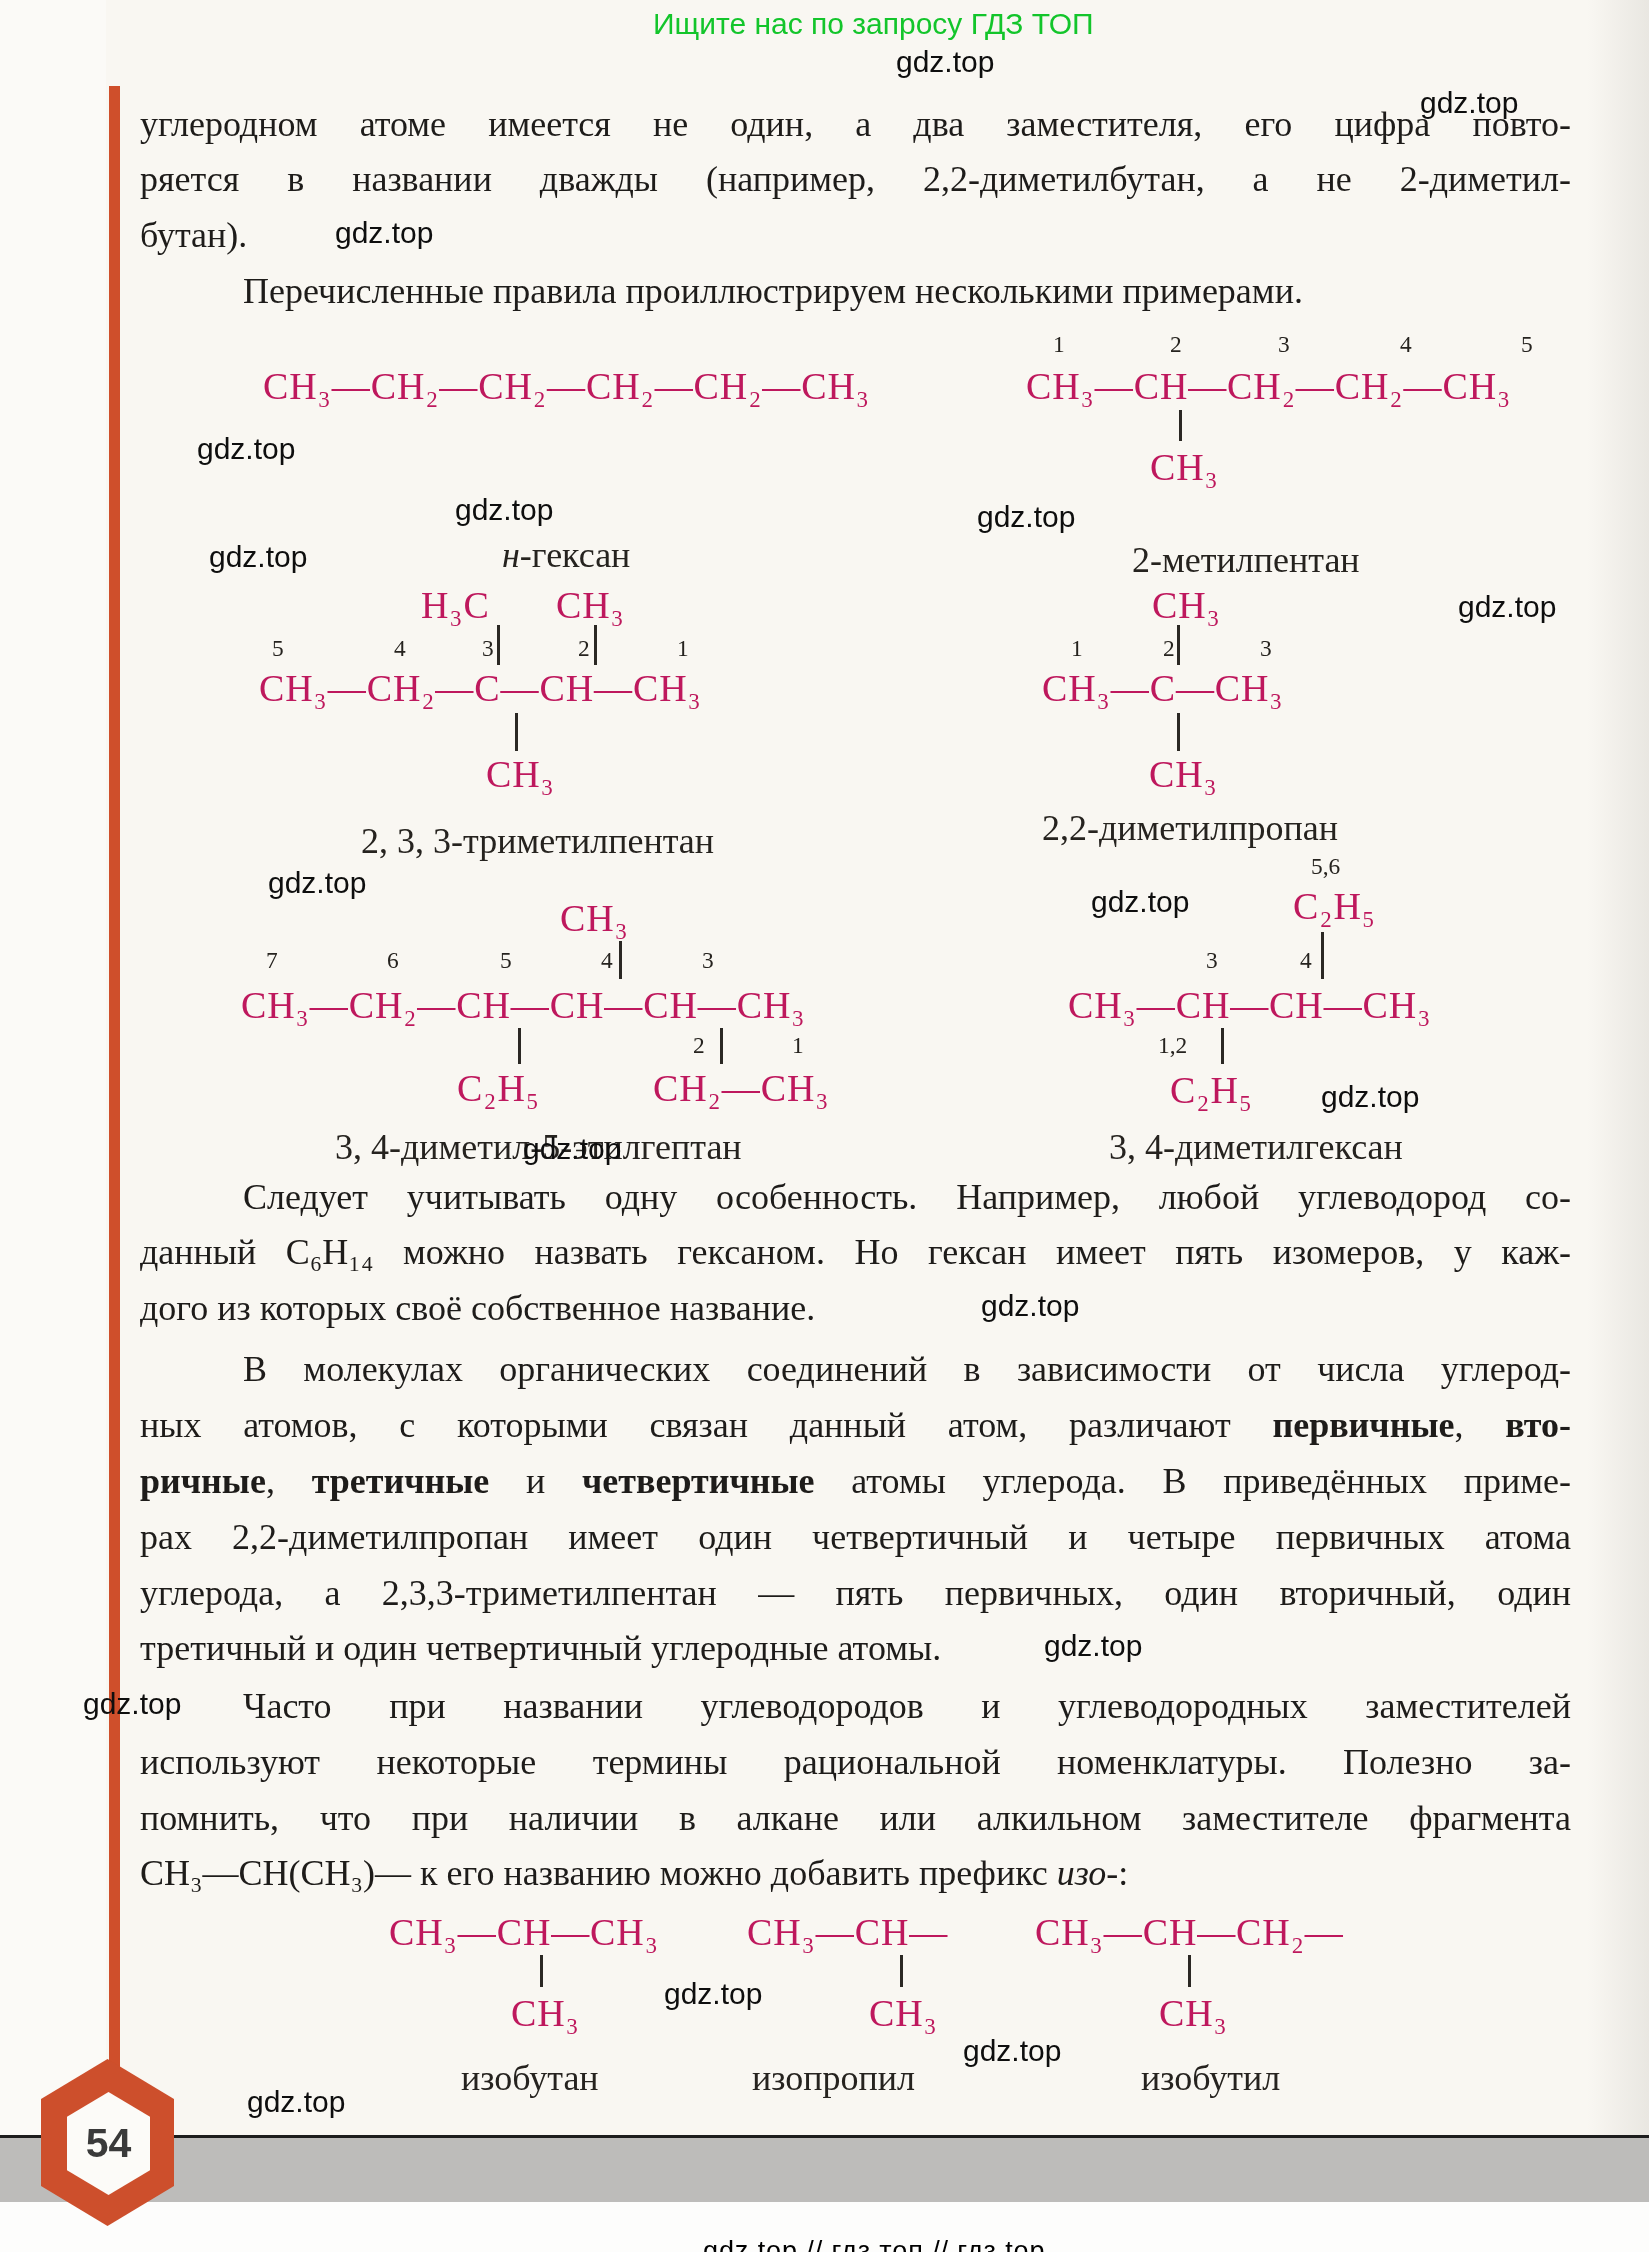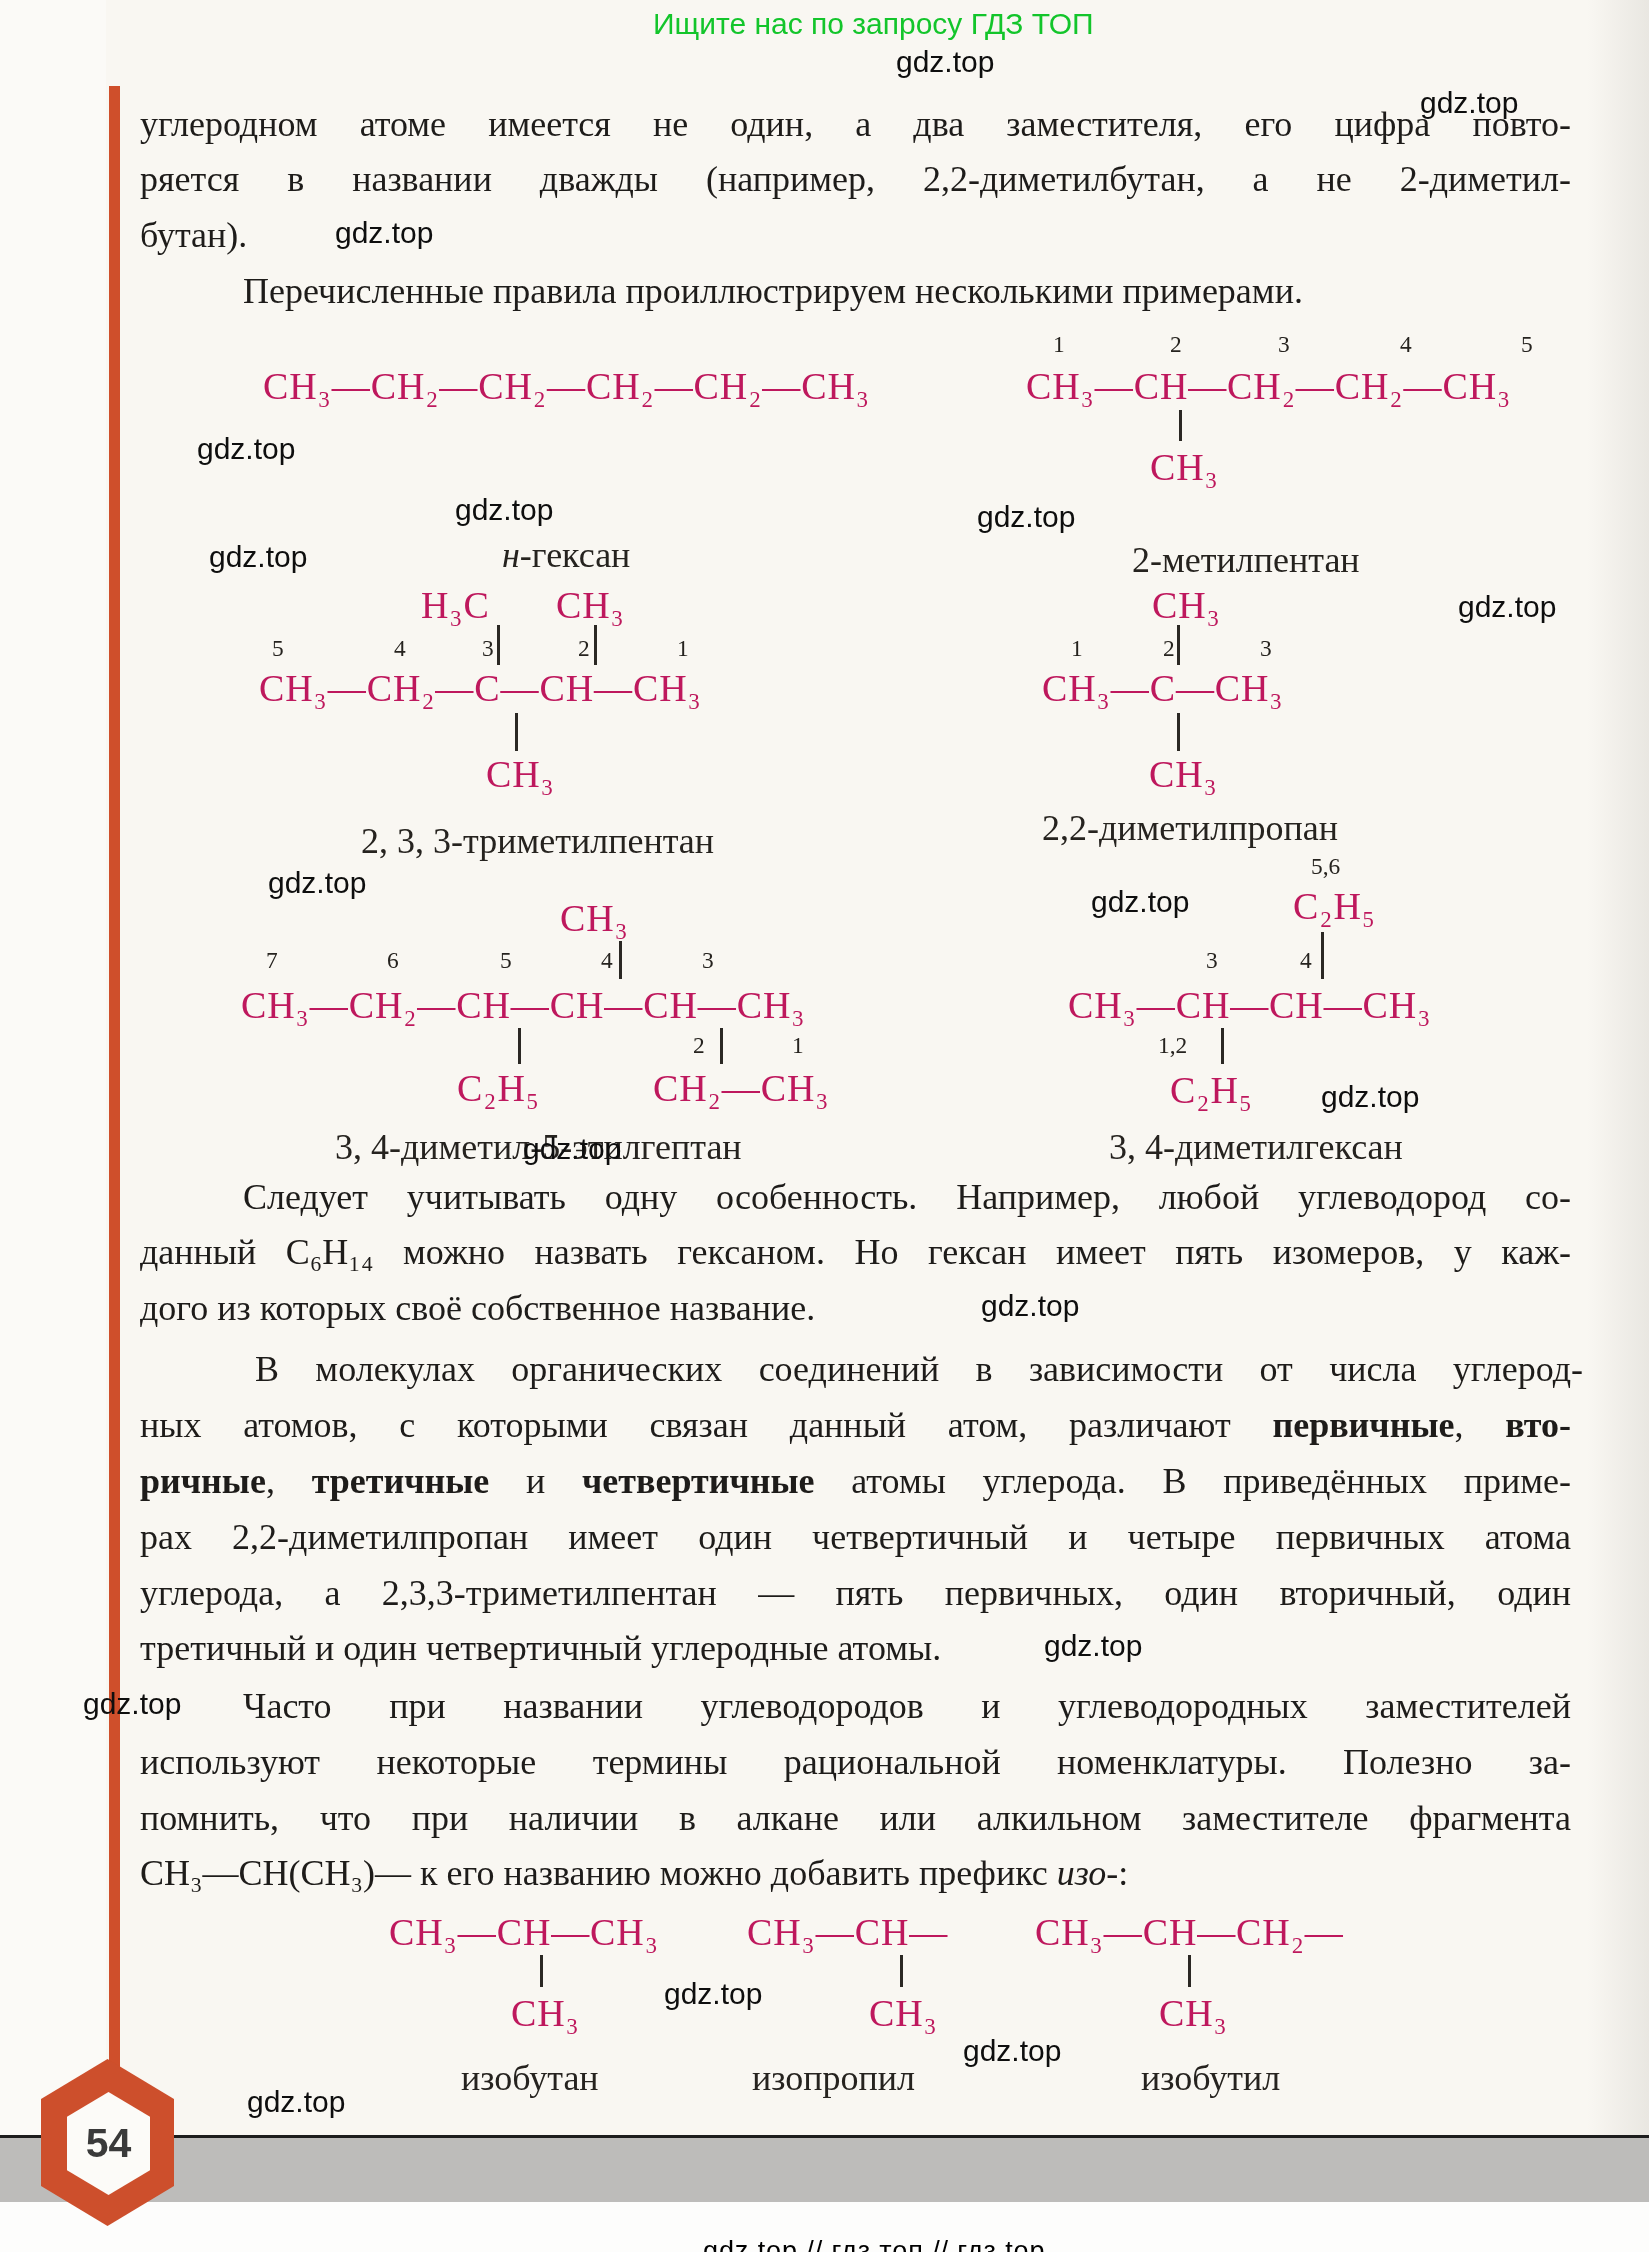--- a/index.html
+++ b/index.html
@@ -123,21 +123,21 @@
     <div class="item formula" style="left: 653px; top: 1066px;">CH₂—CH₃</div>
     <div class="item formula" style="left: 1170px; top: 1068px;">C₂H₅</div>
     <div class="item wm" style="left: 1321px; top: 1080px;">gdz.top</div>
     <div class="item flabel" style="left: 335px; top: 1127px;">3, 4-диметил-5-этилгептан</div>
     <div class="item flabel" style="left: 1109px; top: 1127px;">3, 4-диметилгексан</div>
     <div class="item wm" style="left: 523px; top: 1132px;">gdz.top</div>
     <div class="item body just" style="left: 243px; top: 1176px; width: 1328px;">Следует учитывать одну особенность. Например, любой углеводород со-</div>
     <div class="item body just" style="left: 140px; top: 1231px; width: 1431px;">данный C₆H₁₄ можно назвать гексаном. Но гексан имеет пять изомеров, у каж-</div>
     <div class="item body" style="left: 140px; top: 1287px;">дого из которых своё собственное название.</div>
     <div class="item wm" style="left: 981px; top: 1289px;">gdz.top</div>
-    <div class="item body just" style="left: 243px; top: 1348px; width: 1328px; margin-left: 12px;">В молекулах органических соединений в зависимости от числа углерод-</div>
+    <div class="item body just" style="left: 243px; top: 1348px; width: 1328px;">В молекулах органических соединений в зависимости от числа углерод-</div>
     <div class="item body just" style="left: 140px; top: 1404px; width: 1431px;"><span>ных атомов, с которыми связан данный атом, различают </span><span class="b">первичные</span><span>, </span><span class="b">вто-</span></div>
     <div class="item body just" style="left: 140px; top: 1460px; width: 1431px;"><span class="b">ричные</span><span>, </span><span class="b">третичные</span><span> и </span><span class="b">четвертичные</span><span> атомы углерода. В приведённых приме-</span></div>
     <div class="item body just" style="left: 140px; top: 1516px; width: 1431px;">рах 2,2-диметилпропан имеет один четвертичный и четыре первичных атома</div>
     <div class="item body just" style="left: 140px; top: 1572px; width: 1431px;">углерода, а 2,3,3-триметилпентан — пять первичных, один вторичный, один</div>
     <div class="item body" style="left: 140px; top: 1627px;">третичный и один четвертичный углеродные атомы.</div>
     <div class="item wm" style="left: 1044px; top: 1629px;">gdz.top</div>
     <div class="item wm" style="left: 83px; top: 1687px;">gdz.top</div>
     <div class="item body just" style="left: 243px; top: 1685px; width: 1328px;">Часто при названии углеводородов и углеводородных заместителей</div>
     <div class="item body just" style="left: 140px; top: 1741px; width: 1431px;">используют некоторые термины рациональной номенклатуры. Полезно за-</div>
     <div class="item body just" style="left: 140px; top: 1797px; width: 1431px;">помнить, что при наличии в алкане или алкильном заместителе фрагмента</div>

